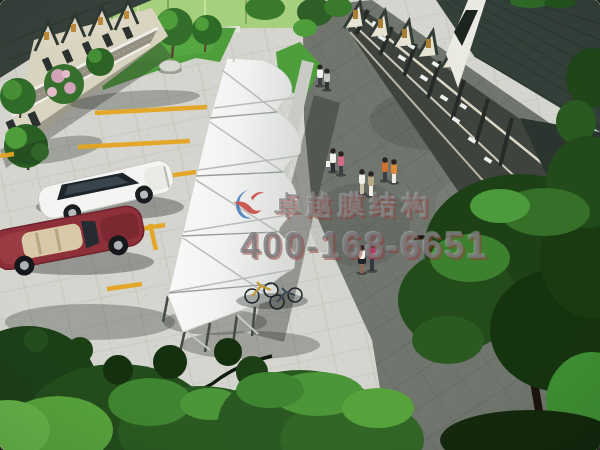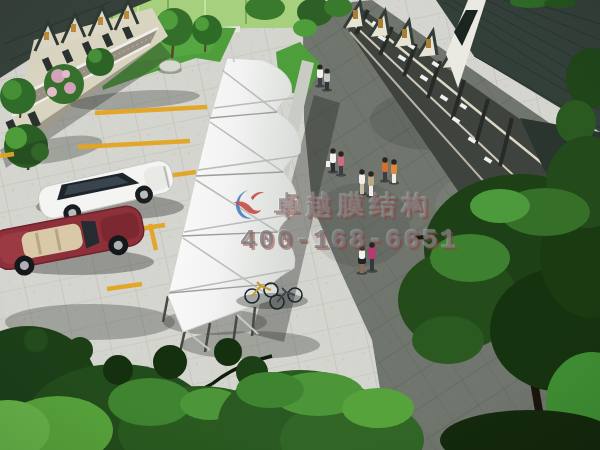--- a/index.html
+++ b/index.html
@@ -1,38 +1,37 @@
 <!DOCTYPE html>
 <html><head>
 <meta charset="utf-8">
 <style>
   html,body{margin:0;padding:0;background:#222;}
   .stage{
     position:relative;width:600px;height:450px;overflow:hidden;
-    font-family:"Liberation Sans",sans-serif;background:#fde047;
+    font-family:"Liberation Sans",sans-serif;background:#fde047;border-radius:6px;
   }
   .stage svg.scene{position:absolute;left:0;top:0;}
   
   .watermark{
     position:absolute;left:228px;top:186px;z-index:10;
     user-select:none;pointer-events:none;line-height:1;
   }
   .wm-row{display:flex;align-items:center;gap:8px;}
   .wm-logo{width:38px;height:38px;opacity:.9;}
   .wm-company{
     font-size:26px;font-weight:700;letter-spacing:6px;white-space:nowrap;
     color:rgba(125,123,126,.72);
     text-shadow:2px 2px 0 rgba(150,62,52,.5),-1px -1px 1px rgba(255,255,255,.3);
   }
   .wm-phone{
     margin-top:4px;padding-left:12px;
-    font-size:27px;font-weight:700;letter-spacing:2px;white-space:nowrap;
+    font-size:36px;font-weight:700;letter-spacing:2px;white-space:nowrap;
     color:rgba(118,118,122,.78);
     text-shadow:2px 2px 0 rgba(150,62,52,.5),-1px -1px 1px rgba(255,255,255,.3);
-    font-family:Liberation Mono, monospace;
   }
 </style>
 </head>
 <body>
 
 <div class="stage">
 <svg class="scene" width="600" height="450" viewBox="0 0 600 450">
   <defs>
     <pattern id="ptile" width="36" height="26" patternUnits="userSpaceOnUse" patternTransform="rotate(-12)">
       <rect width="36" height="26" fill="#d5d5cf"></rect>

